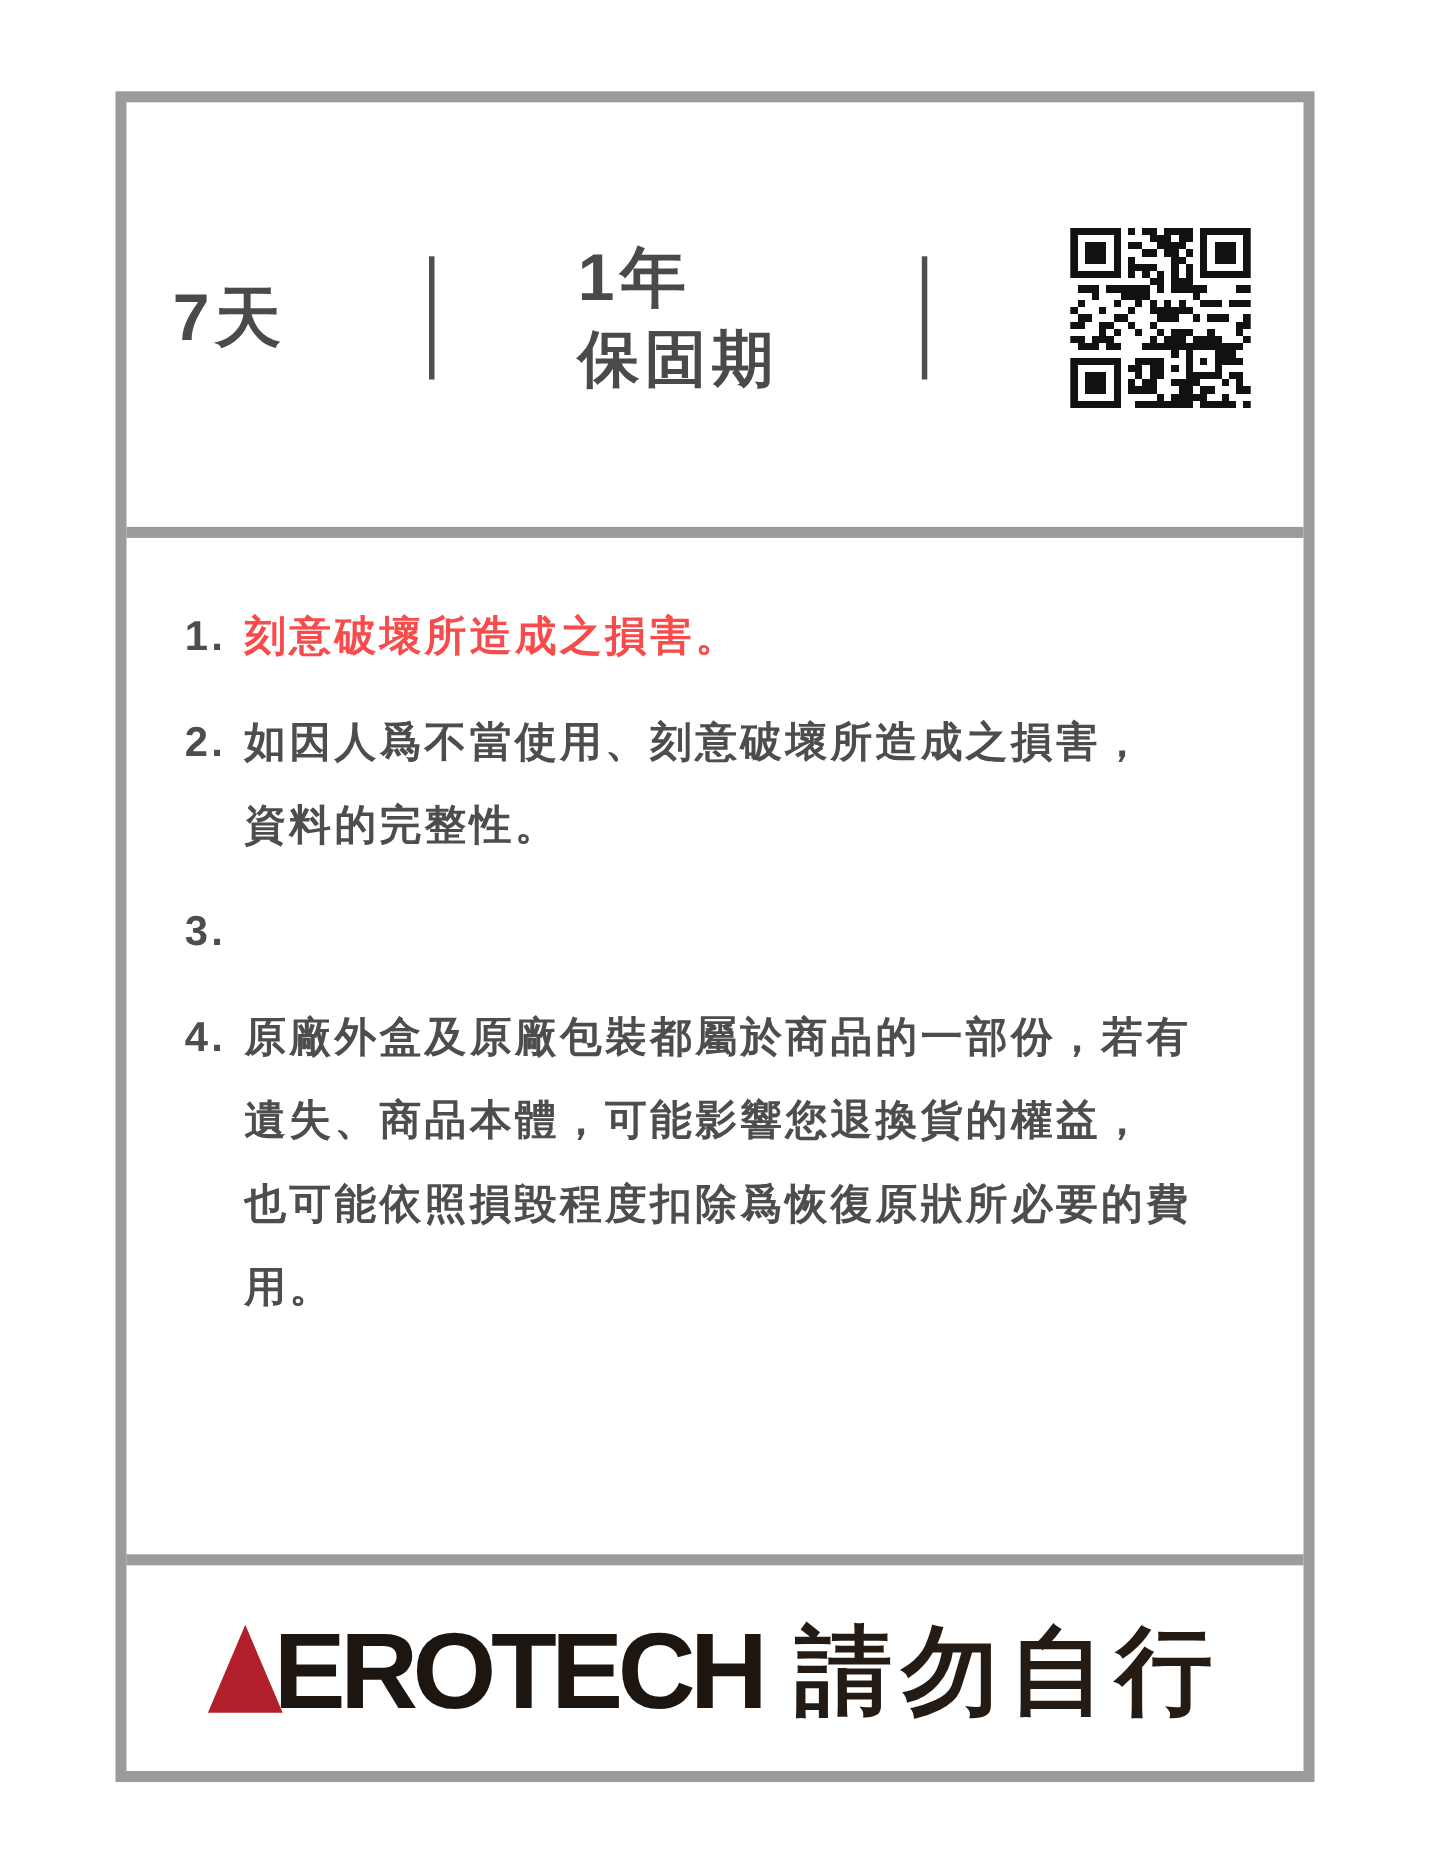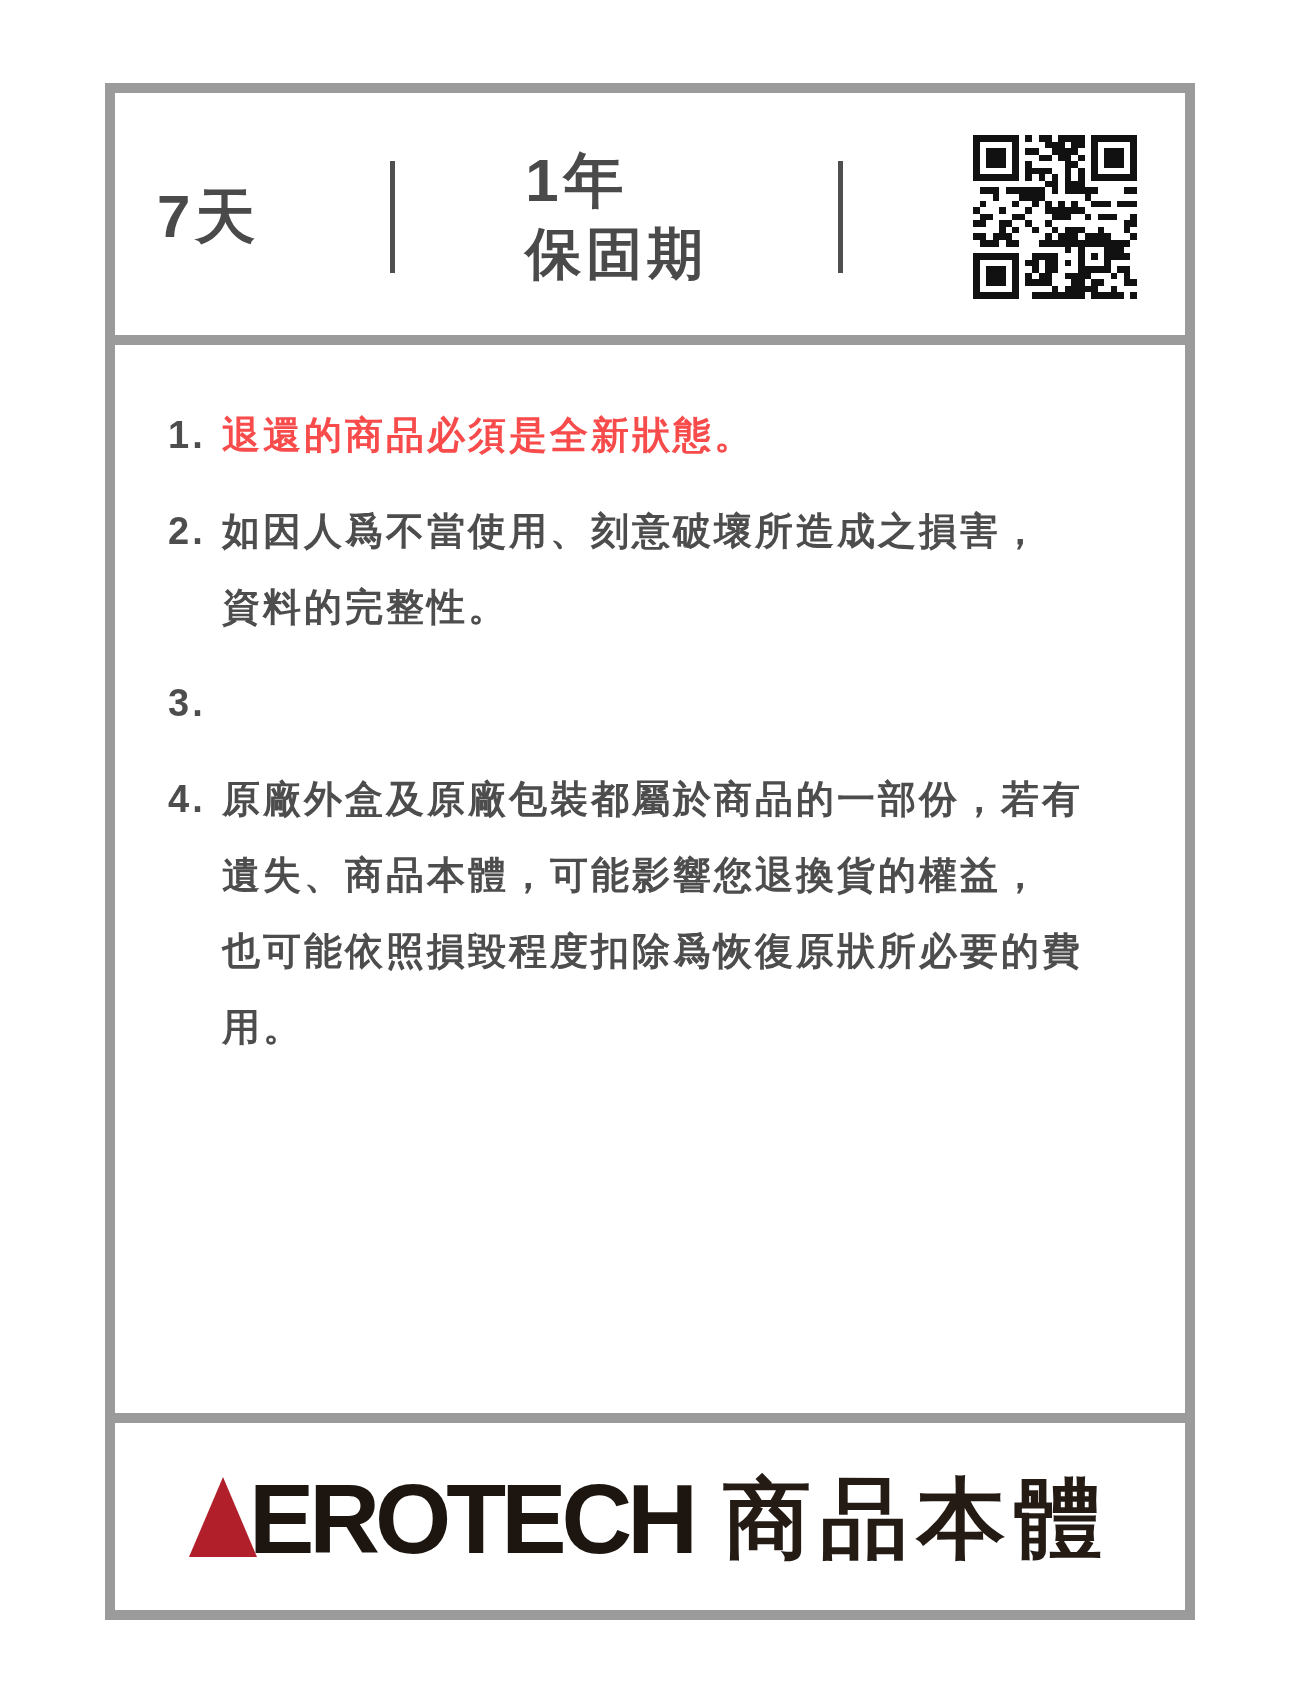--- a/index.html
+++ b/index.html
@@ -14,21 +14,21 @@
     position: absolute; left: 105px; top: 83px;
     width: 1070px; height: 1517px;
     border: 10px solid #9b9b9b;
     background: #ffffff;
     display: flex; flex-direction: column;
     box-sizing: content-box;
   }
 
   
   .card-header {
-    height: 242px; flex: none;
+    height: 386px; flex: none;
     display: flex; align-items: center; justify-content: space-between;
     padding: 6px 48px 0 42px; box-sizing: border-box;
   }
   .badge {
     display: flex; flex-direction: column; align-items: flex-start;
     color: #4a4a4a; font-weight: 700; letter-spacing: 5px;
   }
   .badge-top   { font-size: 60px; line-height: 74px; }
   .badge-bottom{ font-size: 56px; line-height: 72px; }
   .vsep { width: 5px; height: 112px; background: #4f4f4f; flex: none; }
@@ -412,21 +412,21 @@
         <rect x="22" y="24" width="1" height="1" fill="#111111"></rect>
         <rect x="24" y="24" width="1" height="1" fill="#111111"></rect>
       </svg>
   </div>
 
   <div class="hdiv"></div>
 
   <div class="card-body">
     <div class="term highlight">
       <span class="term-num">1.</span>
-      <span class="term-text">退還的商品必須是全新狀態。</span>
+      <span class="term-text">刻意破壞所造成之損害。</span>
     </div>
     <div class="term">
       <span class="term-num">2.</span>
       <span class="term-text">如因人爲不當使用、刻意破壞所造成之損害，
 資料的完整性。</span>
     </div>
     <div class="term">
       <span class="term-num">3.</span>
     </div>
     <div class="term">
@@ -437,17 +437,17 @@
 用。</span>
     </div>
   </div>
 
   <div class="hdiv"></div>
 
   <div class="card-footer">
     <div class="logo">
       <span class="logo-triangle"></span>
       <span class="logo-text">EROTECH</span>
-      <span class="logo-cjk">商品本體</span>
+      <span class="logo-cjk">請勿自行</span>
     </div>
   </div>
 
 </div>
 
 </body></html>

